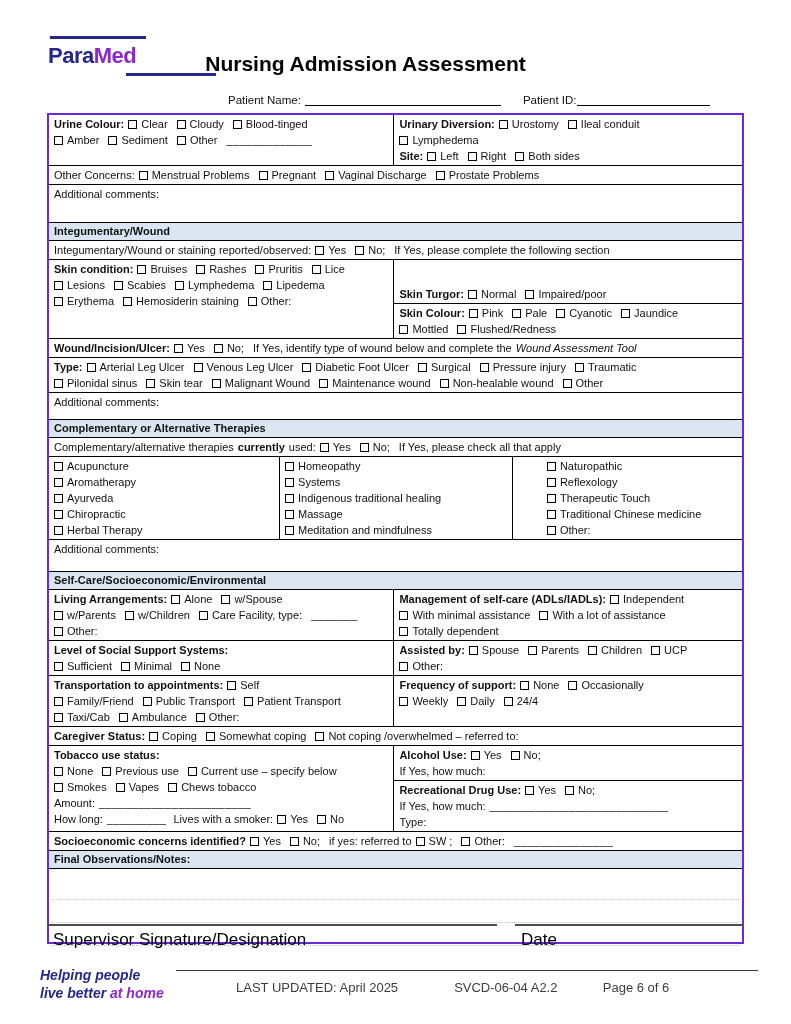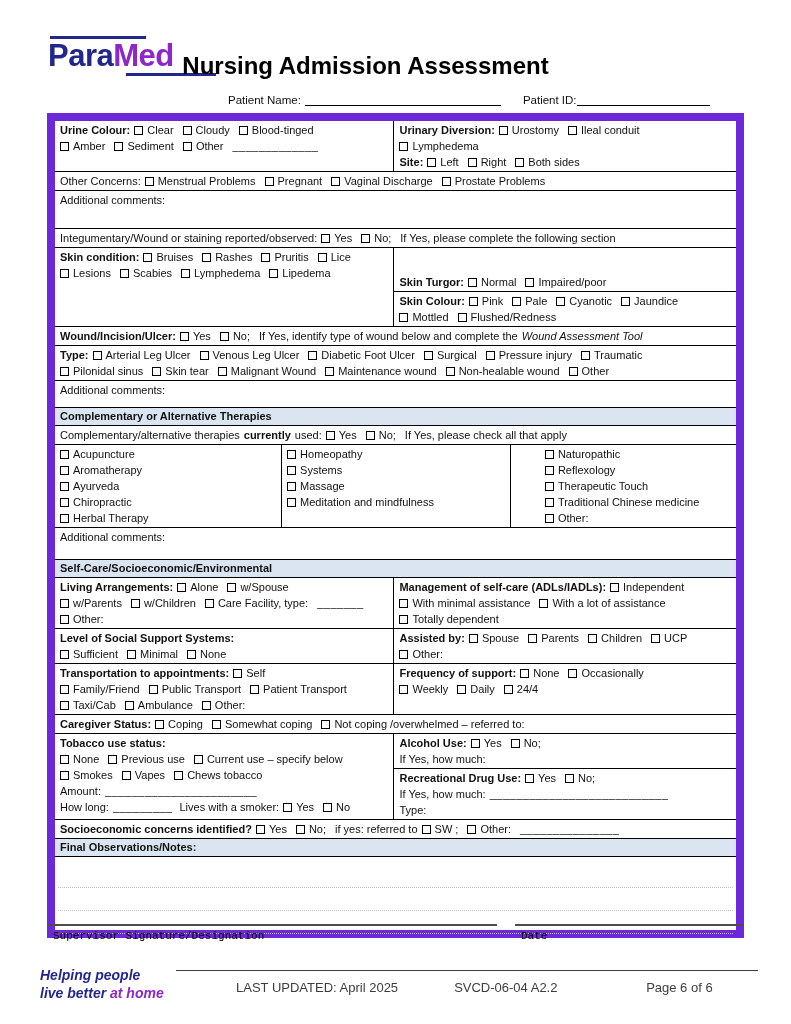--- a/index.html
+++ b/index.html
@@ -9,33 +9,33 @@
   html,body{margin:0;padding:0;}
   body{
     width:791px;height:1024px;position:relative;background:#ffffff;
     font-family:"Liberation Sans","DejaVu Sans",sans-serif;
     color:var(--ink);font-size:11px;overflow:hidden;
   }
   
   .page-header{position:relative;height:112px;}
   .logo{position:absolute;left:48px;top:36px;width:176px;}
   .logo-line-top{height:3px;background:var(--navy);width:96px;margin-left:2px;}
-  .logo-text{font-size:31px;font-weight:700;letter-spacing:-.5px;line-height:34px;}
+  .logo-text{font-size:22px;font-weight:700;letter-spacing:-.5px;line-height:34px;}
   .logo-text .para{color:var(--navy);}
   .logo-text .med{color:var(--purple);}
   .logo-line-bottom{height:3px;background:var(--navy);width:90px;margin-left:78px;}
   .doc-title{position:absolute;left:0;right:60px;top:52px;text-align:center;
-    font-size:24px;font-weight:700;color:#000;}
+    font-size:21px;font-weight:700;color:#000;}
   .patient-line{position:absolute;left:228px;top:93px;display:flex;align-items:center;white-space:nowrap;font-size:11.5px;}
   .fill{display:inline-block;border-bottom:1px solid #000;height:13px;}
   .pn-field{width:196px;margin-left:4px;}
   .pid-field{width:133px;}
   .pid-label{margin-left:22px;}
   
-  #form-table{position:absolute;left:47px;top:113px;width:697px;border:8px solid #6d28d9;background:#fff;}
+  #form-table{position:absolute;left:47px;top:113px;width:697px;border:2px solid #6d28d9;background:#fff;}
   .sec-header{background:var(--hdrbg);font-weight:700;padding:1px 5px;border-top:1px solid #000;line-height:15px;}
   .row{display:flex;border-top:1px solid #000;align-items:stretch;}
   #form-table > :first-child{border-top:none;}
   .cell{padding:1px 5px;overflow:hidden;}
   .cell + .cell{border-left:1px solid #000;}
   .cell.stack{padding:0;display:flex;flex-direction:column;}
   .sub{padding:1px 5px;overflow:hidden;flex:0 0 auto;}
   .sub + .sub{border-top:1px solid #000;}
   .ln{line-height:16px;white-space:nowrap;}
   .tt,.ti{margin-right:4px;}
@@ -45,30 +45,30 @@
   .cb{display:inline;margin-right:9px;}
   .bx{display:inline-block;width:9px;height:9px;border:1.2px solid #000;background:#fff;
       vertical-align:-1px;margin-right:4px;}
   .notes{border-top:1px solid #000;padding:8px 3px 0 3px;}
   .note-line{height:23px;border-bottom:1.5px dotted #c0c0c0;}
   
   .sig-block{position:absolute;left:47px;top:924px;width:697px;display:flex;gap:18px;}
   .sig-col1{width:450px;}
   .sig-col2{flex:1;}
   .sig-line{border-top:2px solid #4d4d4d;height:2px;}
-  .sig-label{font-size:11px;padding:4px 0 0 6px;color:#000;font-family:Liberation Mono, monospace;}
+  .sig-label{font-size:17px;padding:4px 0 0 6px;color:#000;}
   
   .page-footer{position:absolute;left:40px;right:33px;bottom:22px;display:flex;align-items:flex-start;}
   .tagline{width:136px;font-size:14px;font-weight:700;line-height:18px;color:var(--navy);padding-top:4px;font-style:italic;}
   .tagline .at-home{color:var(--purple);}
   .footer-right{flex:1;border-top:1.5px solid #3c3c3c;margin-top:8px;padding:9px 0 0 0;
     display:grid;grid-template-columns:1.2fr 1fr .8fr;color:#3d3d3d;font-size:13px;}
   .footer-right .fi-left{padding-left:60px;}
   .footer-right .fi-mid{text-align:center;}
-  .footer-right .fi-right{text-align:center;padding-right:2px;}
+  .footer-right .fi-right{text-align:left;padding-right:2px;}
 </style>
 </head>
 <body>
 
 <div class="page-header">
   <div class="logo">
     <div class="logo-line-top"></div>
     <div class="logo-text"><span class="para">Para</span><span class="med">Med</span></div>
     <div class="logo-line-bottom"></div>
   </div>
@@ -96,29 +96,31 @@
     <div class="row" style="min-height: 17px;">
       <div class="cell" style="width: 100%;">
         <div class="ln"><span class="tt">Other Concerns:</span><span class="cb"><span class="bx"></span><span class="cl">Menstrual Problems</span></span><span class="cb"><span class="bx"></span><span class="cl">Pregnant</span></span><span class="cb"><span class="bx"></span><span class="cl">Vaginal Discharge</span></span><span class="cb"><span class="bx"></span><span class="cl">Prostate Problems</span></span></div>
       </div>
     </div>
     <div class="row" style="min-height: 38px;">
       <div class="cell" style="width: 100%;">
         <div class="ln"><span class="tt">Additional comments:</span></div>
       </div>
     </div>
+    <div class="sec-header">Integumentary/Wound</div>
     <div class="row" style="min-height: 17px;">
       <div class="cell" style="width: 100%;">
         <div class="ln"><span class="tt">Integumentary/Wound or staining reported/observed:</span><span class="cb"><span class="bx"></span><span class="cl">Yes</span></span><span class="cb"><span class="bx"></span><span class="cl">No;</span></span><span class="tt">If Yes, please complete the following section</span></div>
       </div>
     </div>
     <div class="row" style="min-height: 50px;">
       <div class="cell" style="width: 49.7%;">
         <div class="ln"><span class="tb">Skin condition:</span><span class="cb"><span class="bx"></span><span class="cl">Bruises</span></span><span class="cb"><span class="bx"></span><span class="cl">Rashes</span></span><span class="cb"><span class="bx"></span><span class="cl">Pruritis</span></span><span class="cb"><span class="bx"></span><span class="cl">Lice</span></span></div>
         <div class="ln"><span class="cb"><span class="bx"></span><span class="cl">Lesions</span></span><span class="cb"><span class="bx"></span><span class="cl">Scabies</span></span><span class="cb"><span class="bx"></span><span class="cl">Lymphedema</span></span><span class="cb"><span class="bx"></span><span class="cl">Lipedema</span></span></div>
+        <div class="ln"><span class="cb"><span class="bx"></span><span class="cl">Erythema</span></span><span class="cb"><span class="bx"></span><span class="cl">Hemosiderin staining</span></span><span class="cb"><span class="bx"></span><span class="cl">Other:</span></span></div>
       </div>
       <div class="cell stack" style="width: 50.3%;">
         <div class="sub" style="min-height: 16px; margin-top: 25px;">
           <div class="ln"><span class="tb">Skin Turgor:</span><span class="cb"><span class="bx"></span><span class="cl">Normal</span></span><span class="cb"><span class="bx"></span><span class="cl">Impaired/poor</span></span></div>
         </div>
         <div class="sub" style="min-height: 33px; flex: 1 0 auto;">
           <div class="ln"><span class="tb">Skin Colour:</span><span class="cb"><span class="bx"></span><span class="cl">Pink</span></span><span class="cb"><span class="bx"></span><span class="cl">Pale</span></span><span class="cb"><span class="bx"></span><span class="cl">Cyanotic</span></span><span class="cb"><span class="bx"></span><span class="cl">Jaundice</span></span></div>
           <div class="ln"><span class="cb"><span class="bx"></span><span class="cl">Mottled</span></span><span class="cb"><span class="bx"></span><span class="cl">Flushed/Redness</span></span></div>
         </div>
       </div>
@@ -149,20 +151,21 @@
       <div class="cell" style="width: 33.2%;">
         <div class="ln"><span class="cb"><span class="bx"></span><span class="cl">Acupuncture</span></span></div>
         <div class="ln"><span class="cb"><span class="bx"></span><span class="cl">Aromatherapy</span></span></div>
         <div class="ln"><span class="cb"><span class="bx"></span><span class="cl">Ayurveda</span></span></div>
         <div class="ln"><span class="cb"><span class="bx"></span><span class="cl">Chiropractic</span></span></div>
         <div class="ln"><span class="cb"><span class="bx"></span><span class="cl">Herbal Therapy</span></span></div>
       </div>
       <div class="cell" style="width: 33.6%;">
         <div class="ln"><span class="cb"><span class="bx"></span><span class="cl">Homeopathy</span></span></div>
         <div class="ln"><span class="cb"><span class="bx"></span><span class="cl">Systems</span></span></div>
+        <div class="ln"><span class="cb"><span class="bx"></span><span class="cl">Indigenous traditional healing</span></span></div>
         <div class="ln"><span class="cb"><span class="bx"></span><span class="cl">Massage</span></span></div>
         <div class="ln"><span class="cb"><span class="bx"></span><span class="cl">Meditation and mindfulness</span></span></div>
       </div>
       <div class="cell" style="width: 33.2%; padding-left: 34px;">
         <div class="ln"><span class="cb"><span class="bx"></span><span class="cl">Naturopathic</span></span></div>
         <div class="ln"><span class="cb"><span class="bx"></span><span class="cl">Reflexology</span></span></div>
         <div class="ln"><span class="cb"><span class="bx"></span><span class="cl">Therapeutic Touch</span></span></div>
         <div class="ln"><span class="cb"><span class="bx"></span><span class="cl">Traditional Chinese medicine</span></span></div>
         <div class="ln"><span class="cb"><span class="bx"></span><span class="cl">Other:</span></span></div>
       </div>

